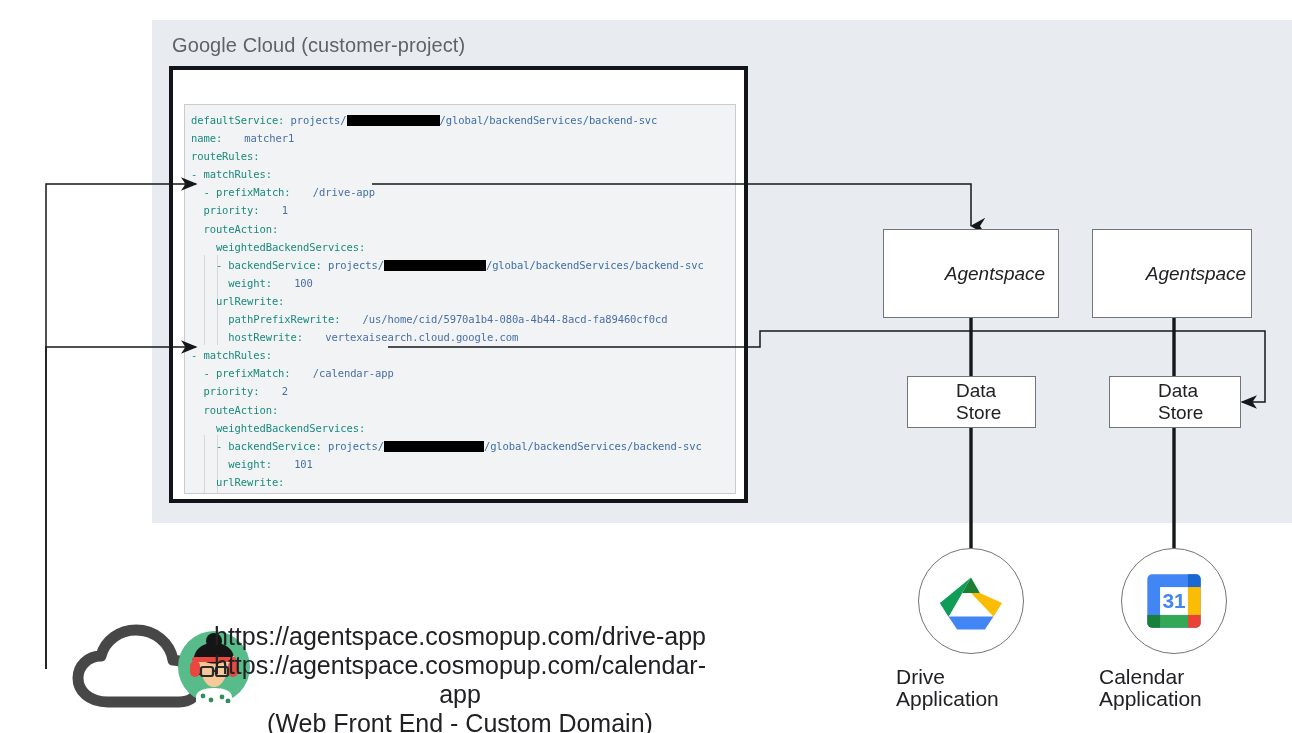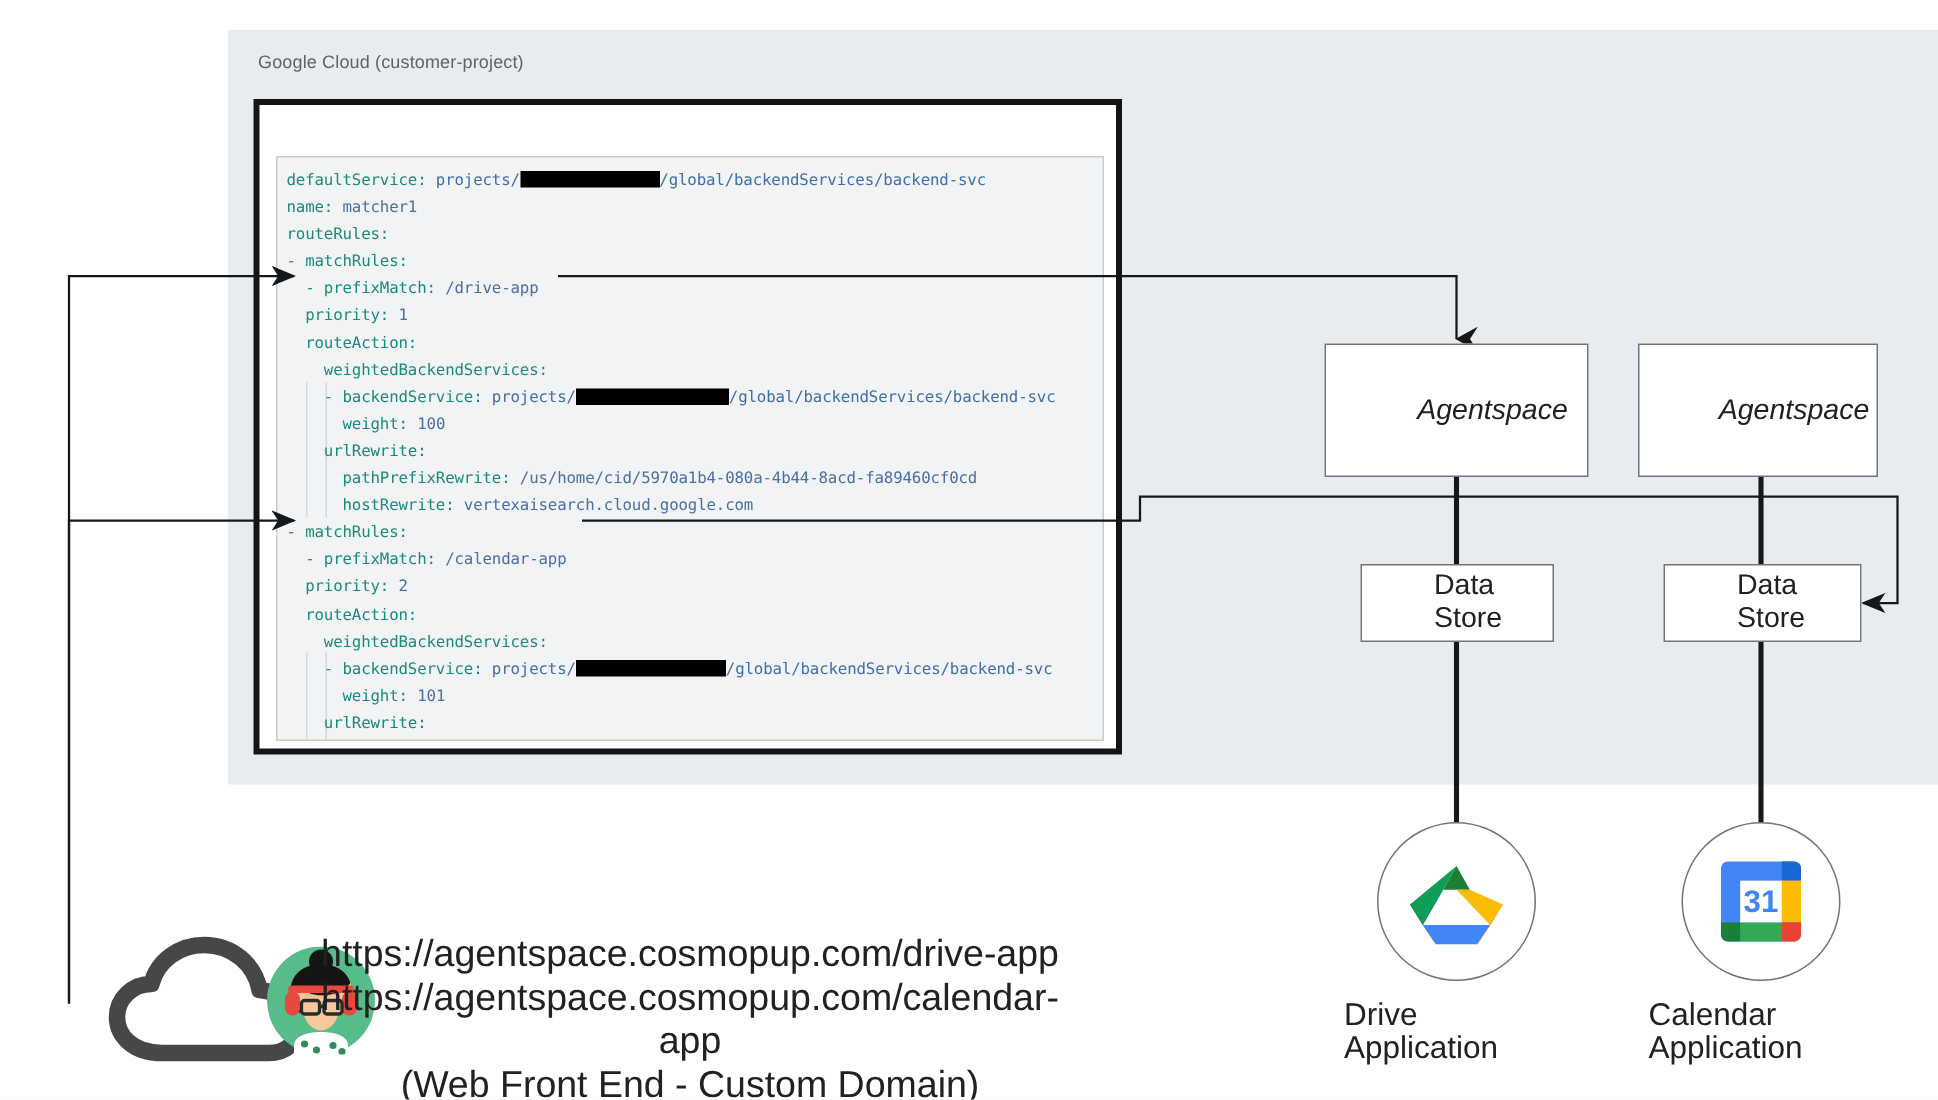--- a/index.html
+++ b/index.html
@@ -2,36 +2,36 @@
 <html><head>
 <meta charset="utf-8">
 <style>
   html,body{margin:0;padding:0;background:#ffffff;}
   body{width:1292px;height:733px;position:relative;overflow:hidden;
        font-family:"Liberation Sans",sans-serif;color:#202124;}
   #stage{position:absolute;inset:0;}
 
   .cloud-panel{position:absolute;left:152px;top:20px;width:1140px;height:503px;
                background:#e8ecf0;}
-  .cloud-title{position:absolute;left:172px;top:34px;font-size:12px;color:#5f6368;
+  .cloud-title{position:absolute;left:172px;top:34px;font-size:20px;color:#5f6368;
                letter-spacing:.1px;}
 
   .lb-box{position:absolute;left:169px;top:66px;width:579px;height:437px;
           background:#ffffff;border:4px solid #111418;box-sizing:border-box;}
   .lb-title{position:absolute;left:169px;top:74px;width:579px;text-align:center;
             font-size:19px;color:#202124;}
 
   .code-box{position:absolute;left:184px;top:104px;width:552px;height:390px;
             background:#f1f3f4;border:1px solid #c8ccd0;box-sizing:border-box;
             overflow:hidden;}
   .code-inner{position:absolute;left:6px;top:6px;right:0;}
   .cl{font-family:"DejaVu Sans Mono",monospace;font-size:10.5px;line-height:18.1px;
       white-space:pre;letter-spacing:-0.1px;}
   .k{color:#1a8a7d;}
-  .v{color:#4a6fa5;}
+  .v{color:#4a6fa5;margin-left:16px;}
   .p{color:#3f6ea8;}
   .dash{color:#1a8a7d;}
   .redact{display:inline-block;background:#000000;vertical-align:-2px;height:11px;}
   .guide{position:absolute;width:1px;background:#d4d8db;}
 
   .nbox{position:absolute;background:#ffffff;border:1.6px solid #70757a;
         box-sizing:border-box;display:flex;align-items:center;justify-content:center;padding-left:48px;}
   .nbox span{font-size:19px;}
   .ital span{font-style:italic;}
 

